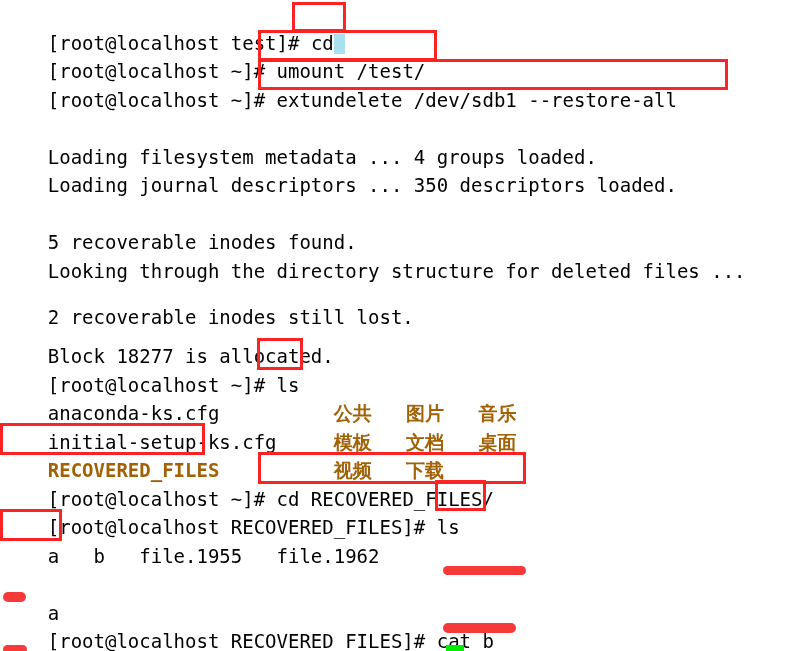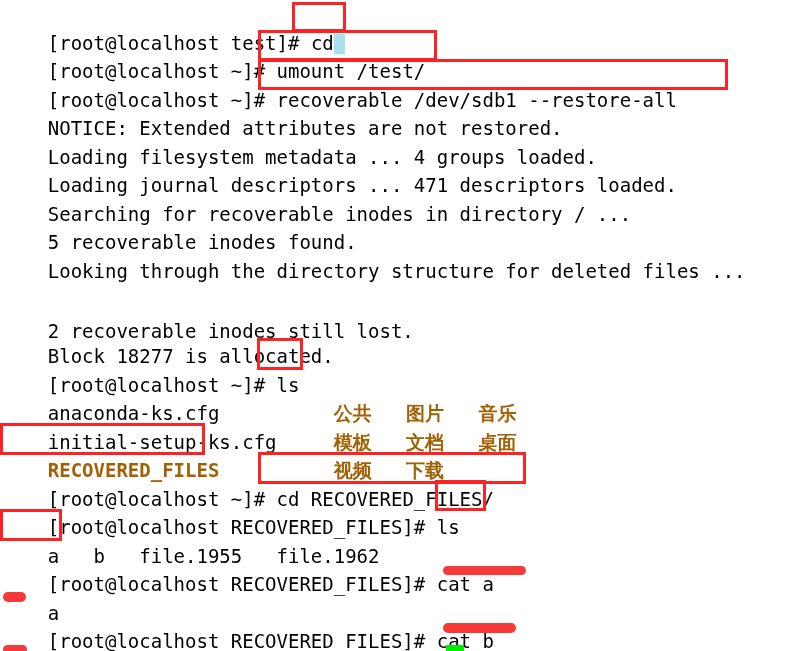--- a/index.html
+++ b/index.html
@@ -65,52 +65,46 @@
 
   <div class="line" style="top:0px">
     <span class="seg">[root@localhost test]# </span><span class="seg">cd</span><span class="cursor"></span>
   </div>
 
   <div class="line" style="top:28px">
     <span class="seg">[root@localhost ~]# </span><span class="seg">umount /test/</span>
   </div>
 
   <div class="line" style="top:57px">
-    <span class="seg">[root@localhost ~]# </span><span class="seg">recoverable /dev/sdb1 --restore-all</span>
+    <span class="seg">[root@localhost ~]# </span><span class="seg">extundelete /dev/sdb1 --restore-all</span>
   </div>
 
-  <div class="line" style="top:85px">
-    <span class="seg">NOTICE: Extended attributes are not restored.</span>
-  </div>
 
   <div class="line" style="top:114px">
     <span class="seg">Loading filesystem metadata ... 4 groups loaded.</span>
   </div>
 
   <div class="line" style="top:142px">
-    <span class="seg">Loading journal descriptors ... 471 descriptors loaded.</span>
+    <span class="seg">Loading journal descriptors ... 350 descriptors loaded.</span>
   </div>
 
-  <div class="line" style="top:171px">
-    <span class="seg">Searching for recoverable inodes in directory / ...</span>
-  </div>
 
   <div class="line" style="top:199px">
     <span class="seg">5 recoverable inodes found.</span>
   </div>
 
   <div class="line" style="top:228px">
     <span class="seg">Looking through the directory structure for deleted files ...</span>
   </div>
 
   <div class="line" style="top:256px">
     <span class="seg"></span>
   </div>
 
-  <div class="line" style="top:288px">
+  <div class="line" style="top:274px">
     <span class="seg">2 recoverable inodes still lost.</span>
   </div>
 
   <div class="line" style="top:313px">
     <span class="seg">Block 18277 is allocated.</span>
   </div>
 
   <div class="line" style="top:342px">
     <span class="seg">[root@localhost ~]# </span><span class="seg">ls</span>
   </div>
@@ -132,23 +126,20 @@
   </div>
 
   <div class="line" style="top:484px">
     <span class="seg">[root@localhost RECOVERED_FILES]# </span><span class="seg">ls</span>
   </div>
 
   <div class="line" style="top:513px">
     <span class="seg">a   b   file.1955   file.1962</span>
   </div>
 
-  <div class="line" style="top:541px">
-    <span class="seg">[root@localhost RECOVERED_FILES]# </span><span class="seg">cat a</span>
-  </div>
 
   <div class="line" style="top:570px">
     <span class="seg">a</span>
   </div>
 
   <div class="line" style="top:598px">
     <span class="seg">[root@localhost RECOVERED_FILES]# </span><span class="seg">cat b</span>
   </div>
 
   <div class="line" style="top:627px">

